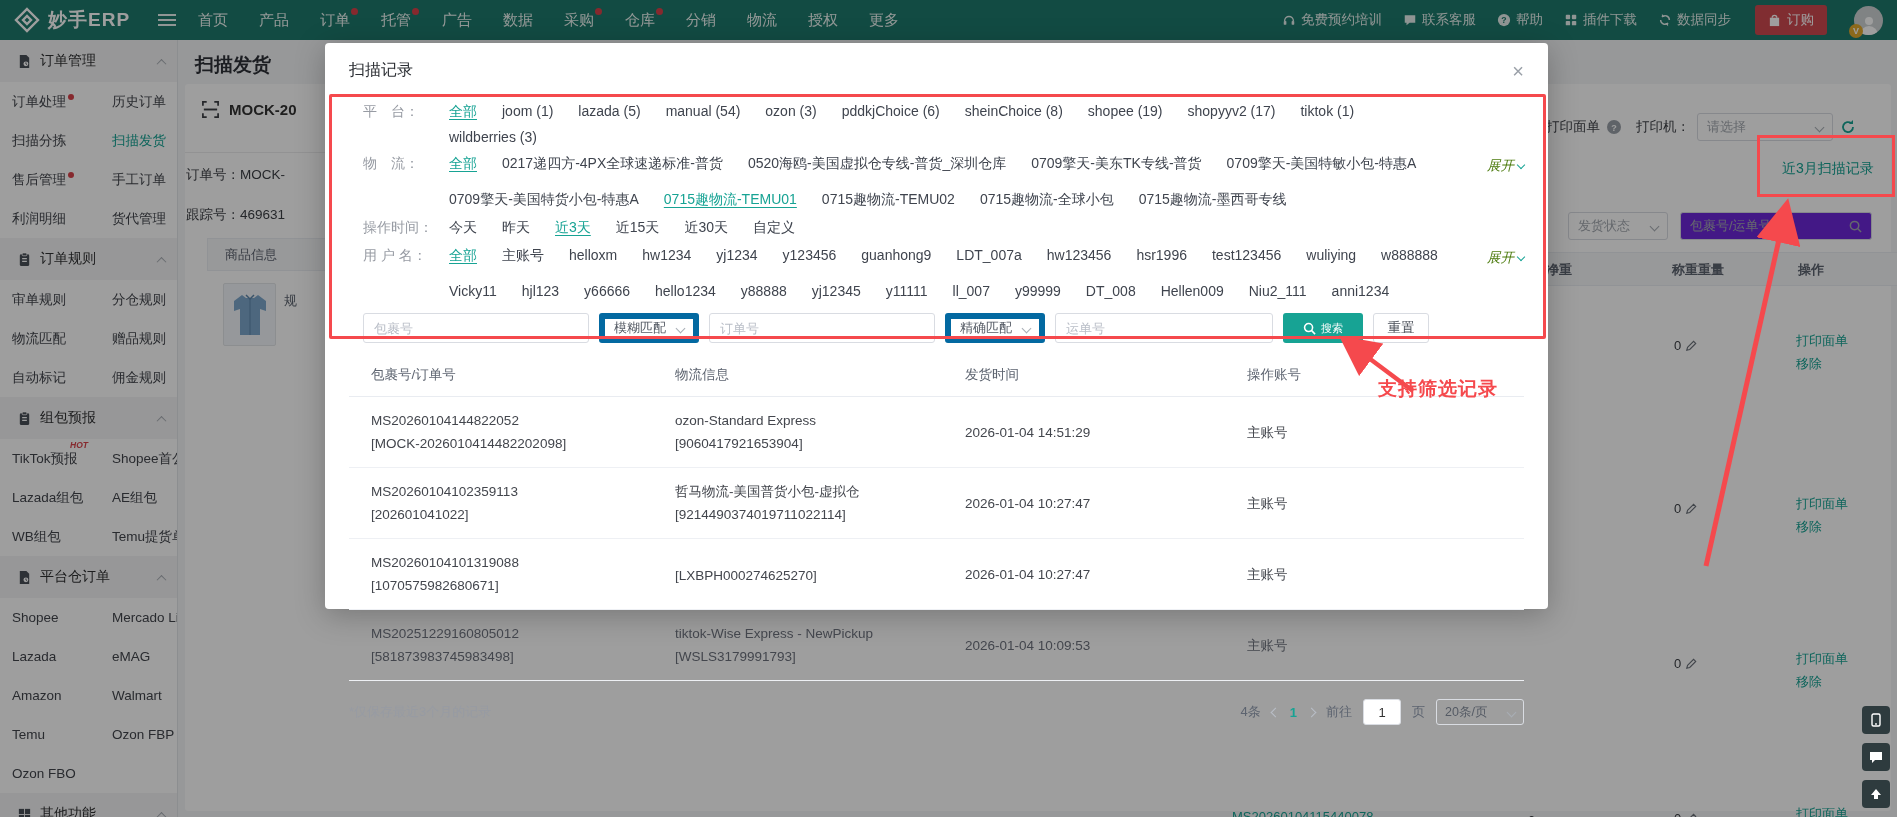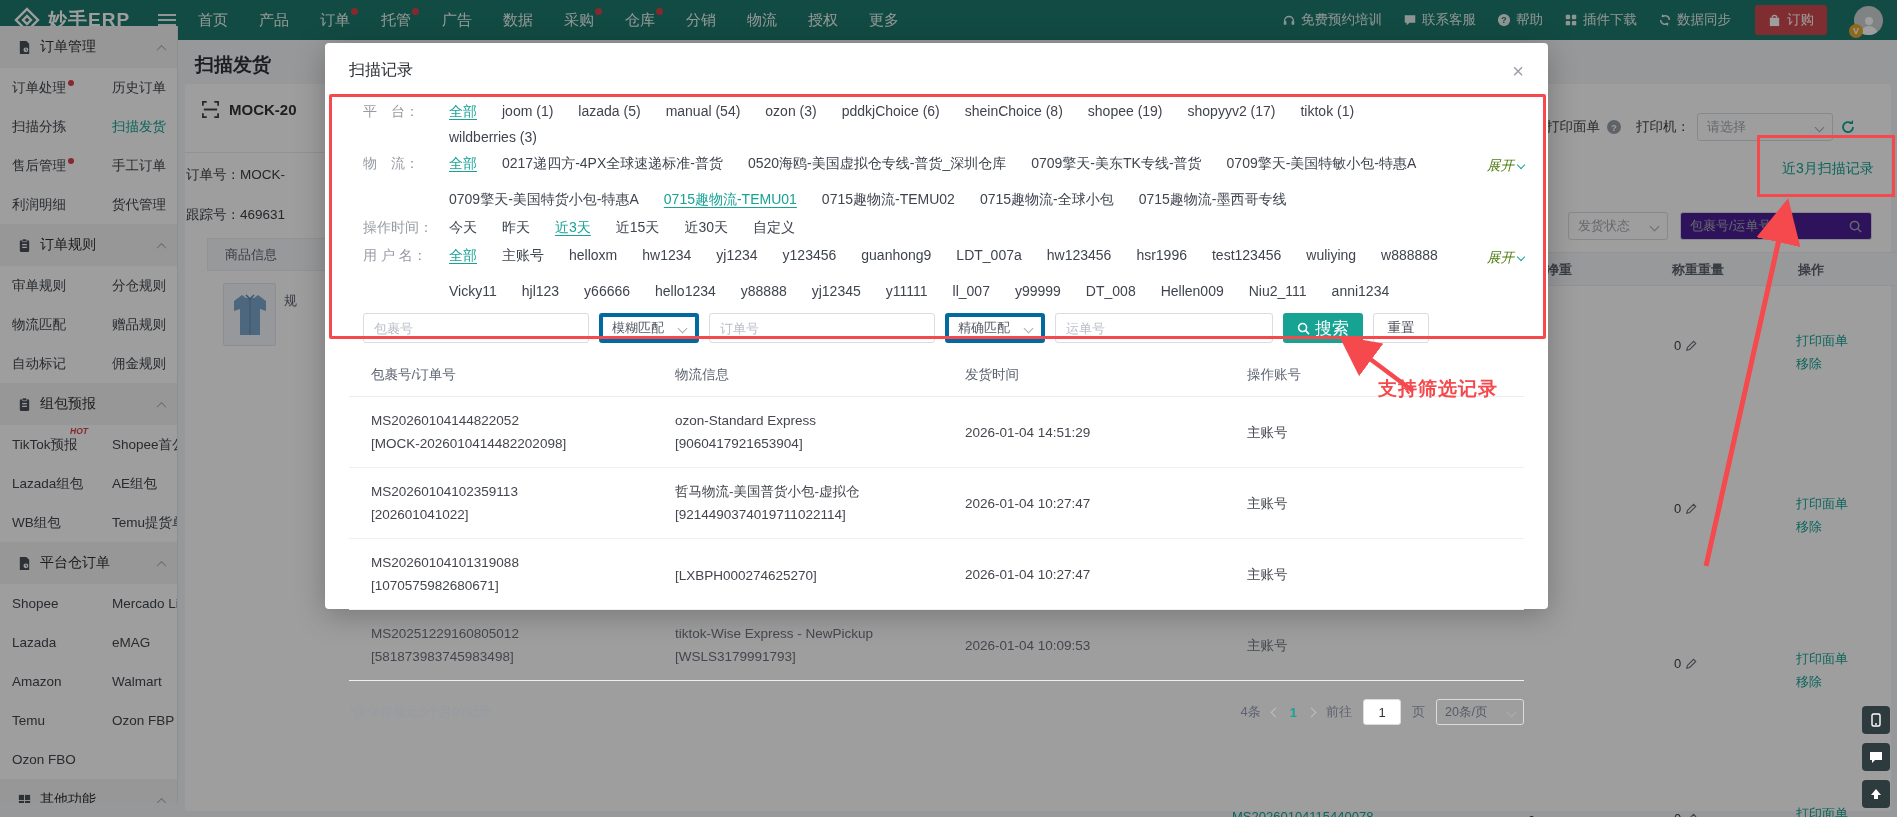--- a/index.html
+++ b/index.html
@@ -22,21 +22,21 @@
   .subscribe-btn { display:flex; gap:6px; background:#cf4a50; border:none; color:#fff;
     font-size:13.5px; padding:6px 13px; border-radius:3px; cursor:pointer; margin-left:3px; }
   .avatar-wrap { position:relative; margin-left:6px; }
   .avatar { width:29px; height:29px; border-radius:50%; background:#cfd4d6; display:flex; align-items:flex-end; justify-content:center; overflow:hidden; }
   .avatar-badge { position:absolute; left:-5px; bottom:-3px; width:14px; height:14px; border-radius:50%;
     background:#e2aa2e; color:#fff; font-size:9px; font-weight:bold; display:flex; align-items:center; justify-content:center; }
   .ic { display:inline-flex; align-items:center; justify-content:center; }
   .ic svg { display:block; }
 
   
-  .sidebar { position:absolute; left:0; top:26px; width:178px; height:777px; background:#fff;
+  .sidebar { position:absolute; left:0; top:40px; width:178px; height:777px; background:#fff;
     border-right:1px solid #e3e5e8; z-index:2; overflow:hidden; }
   .sb-section-head { height:42px; background:#f4f4f5; display:flex; align-items:center; gap:8px;
     padding:0 12px 0 17px; font-size:14px; color:#303133; cursor:pointer; }
   .sb-chev { margin-left:auto; }
   .chev { display:inline-block; width:7px; height:7px; border-right:1.5px solid #a9aeb5; border-bottom:1.5px solid #a9aeb5; }
   .chev.up { transform:rotate(-135deg) translate(-1px,-1px); }
   .chev.down { transform:rotate(45deg); }
   .sb-items { display:grid; grid-template-columns:100px 1fr; padding-left:12px; }
   .sb-item { height:39px; display:flex; align-items:center; font-size:13.5px; color:#43464d; cursor:pointer; position:relative; white-space:nowrap; }
   .sb-item.active { color:#17a394; }
@@ -58,21 +58,21 @@
   .spec-label { position:absolute; left:106px; top:252px; font-size:13px; color:#5d6470; }
 
   
   .rp-print-row { position:absolute; left:1368px; top:73px; display:flex; align-items:center; gap:7px; font-size:13.5px; color:#3c3f45; white-space:nowrap; }
   .rp-select { height:28px; border:1px solid #d9dce2; border-radius:3px; background:#fff; display:flex;
     align-items:center; justify-content:space-between; padding:0 9px; font-size:13px; color:#a4a9b0; cursor:pointer; }
   .rp-printer-select { width:136px; }
   .recent-link { position:absolute; left:1604px; top:120px; font-size:14px; color:#17a394; cursor:pointer; }
   .rp-status { position:absolute; left:1390px; top:172px; width:100px; }
   .rp-pkg-search { position:absolute; left:1502px; top:172px; width:192px; height:28px; border:1px solid #d9dce2;
-    border-radius:3px; background:#4c1d95; display:flex; align-items:center; justify-content:space-between; padding:0 9px; font-size:13px; color:#a4a9b0; }
+    border-radius:3px; background:#6d28d9; display:flex; align-items:center; justify-content:space-between; padding:0 9px; font-size:13px; color:#a4a9b0; }
   .rp-thead { position:absolute; left:1340px; top:212px; right:0; height:34px; background:#f6f7f9;
     border-top:1px solid #ebeef2; border-bottom:1px solid #ebeef2; font-size:13px; color:#5d6470; }
   .rp-thead span { position:absolute; top:8px; font-weight:bold; }
   .bg-frag { position:absolute; font-size:13px; color:#3c3f45; }
   .frag-links { display:flex; flex-direction:column; gap:5px; font-size:13px; color:#17a394; }
   .teal { color:#17a394; }
   .pencil-val { display:flex; align-items:center; gap:4px; }
 
   
   .float-tools { position:absolute; right:7px; z-index:45; display:flex; flex-direction:column; gap:9px; }
@@ -92,23 +92,23 @@
   .f-opt { cursor:pointer; white-space:nowrap; }
   .f-opt.sel { color:#17a394; text-decoration:underline; text-underline-offset:3px; }
   .brk { flex-basis:100%; height:2px; }
   .f-expand { position:absolute; right:2px; top:7px; color:#4d7c0f; font-size:13.5px; cursor:pointer; display:flex; align-items:center; gap:4px;font-style:italic; }
   .f-expand .chev { border-color:#17a394; width:6px; height:6px; margin-top:-2px; }
   .f-search { display:flex; gap:10px; margin:9px 0 12px; align-items:center; }
   .txt-input { height:30px; border:1px solid #d9dce2; border-radius:3px; padding:0 10px; font-size:13px; color:#333; outline:none;
     font-family:"Liberation Sans","DejaVu Sans",sans-serif; }
   .txt-input::placeholder { color:#b9bec7; }
   .w-pkg { width:226px; } .w-ord { width:226px; } .w-way { width:218px; }
-  .sel-box { width:100px; height:30px; border:4px solid #0369a1; border-radius:3px; display:flex; align-items:center;
+  .sel-box { width:100px; height:30px; border:6px solid #0369a1; border-radius:3px; display:flex; align-items:center;
     justify-content:space-between; padding:0 9px; font-size:13px; color:#545a64; cursor:pointer; background:#fff; }
-  .btn-search { height:30px; width:80px; background:#17a394; color:#fff; border:none; border-radius:3px; font-size:17px;
+  .btn-search { height:30px; width:80px; background:#17a394; color:#fff; border:none; border-radius:3px; font-size:11px;
     display:flex; align-items:center; justify-content:center; gap:5px; cursor:pointer; }
   .btn-reset { height:30px; width:56px; background:#fff; color:#4a4f58; border:1px solid #d9dce2; border-radius:3px; font-size:13.5px; cursor:pointer; }
   .m-table { margin:2px 24px 0; font-size:13.5px; }
   .t-head,.t-row { display:grid; grid-template-columns:326px 290px 282px 1fr; align-items:center; }
   .t-head { color:#5d6470; padding:11px 0 12px; border-bottom:1px solid #e9ecf1; }
   .t-head .c1,.t-row .c1 { padding-left:22px; }
   .t-row { padding:13px 0; border-bottom:1px solid #eef0f4; color:#43464d; line-height:21px; }
   .t-row .sub { margin-top:2px; }
   .m-foot { display:flex; align-items:center; margin:18px 24px 0; }
   .foot-note { color:#979ba3; font-size:13px; }

